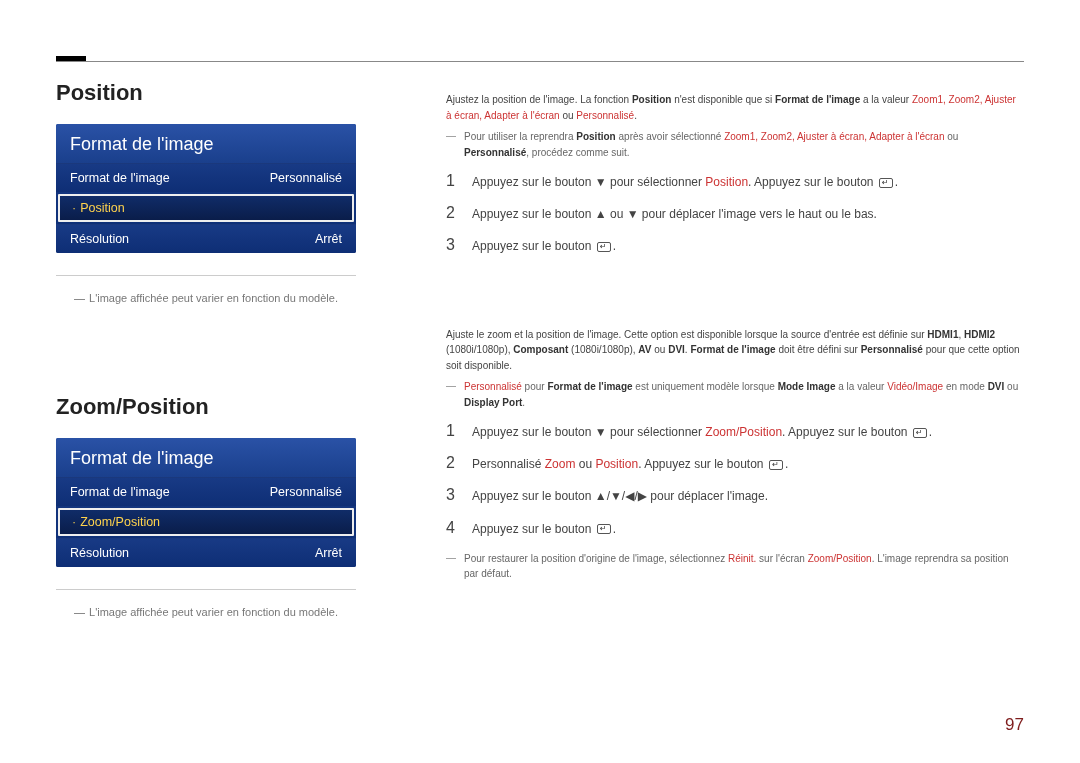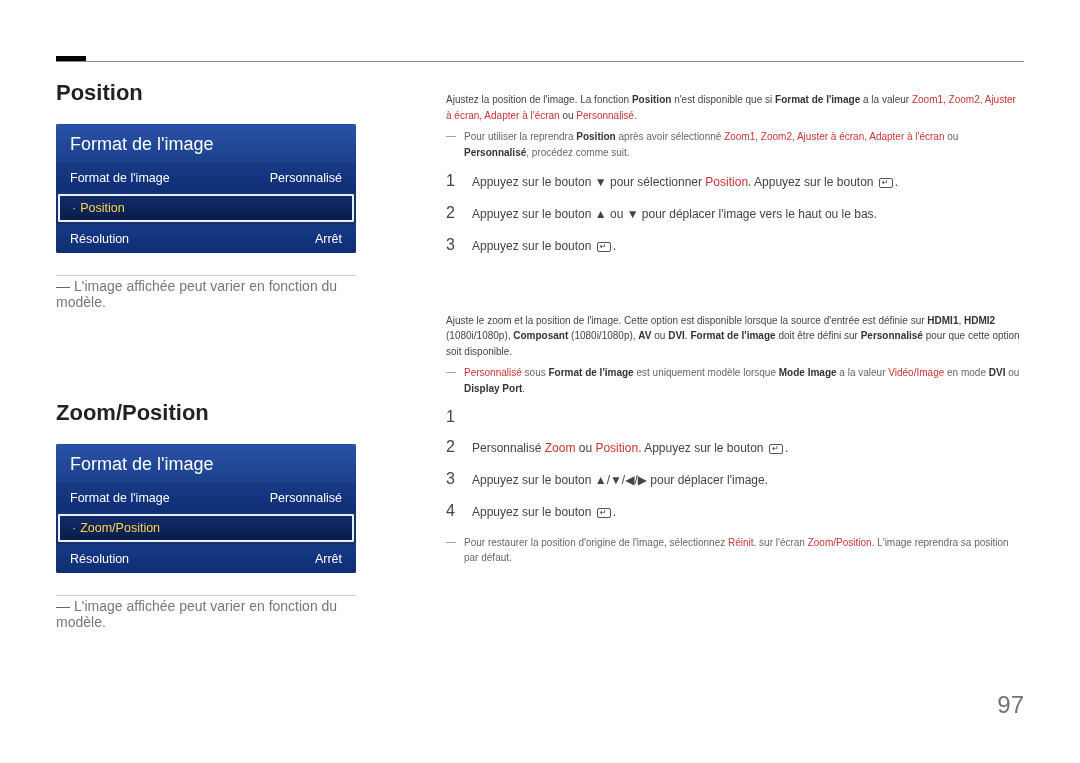--- a/index.html
+++ b/index.html
@@ -78,23 +78,24 @@
     margin: 2px;
     border-radius: 1px;
     color: #ffd34d;
     padding: 5px 12px;
   }
   .menu-row .left { display: flex; align-items: center; gap: 4px; }
   .menu-row .dot { opacity: .9; }
   .note-line {
     border-top: 1px solid #ccc;
     margin-top: 22px;
-    padding-top: 2px;
-    font-size: 14px;
+    padding-top: 16px;
+    font-size: 11px;
     color: #777;
+    text-align: center;
   }
   .note-line .dash { color: #666; margin-right: 4px; }
   
   .rblock { margin-bottom: 30px; }
   .para { font-size: 10px; line-height: 1.55; color: #444; margin-bottom: 6px; }
   .red { color: #c33; font-weight: 500; }
   .bold { font-weight: 600; color: #333; }
   .tip {
     font-size: 10px;
     line-height: 1.55;
@@ -142,23 +143,23 @@
     content: "↵";
     position: absolute;
     font-size: 8px;
     left: 2px;
     top: -2px;
     color: #333;
   }
   .page-number {
     position: absolute;
     right: 56px;
-    bottom: 44px;
-    font-size: 24px;
-    color: #737373;
+    bottom: 28px;
+    font-size: 17px;
+    color: #7f1d1d;
     font-weight: 300;
   }
   .section2-left { margin-top: 90px; }
   .rblock2 { margin-top: 200px; }
 </style>
 </head>
 <body>
 
 <div class="top-marker"></div>
 <div class="top-line"></div>
@@ -241,30 +242,33 @@
         <div class="step-text">Appuyez sur le bouton ▲ ou ▼ pour déplacer l'image vers le haut ou le bas.</div>
       </div>
       <div class="step">
         <div class="step-num">3</div>
         <div class="step-text">
           <span>Appuyez sur le bouton </span><span class="icon-enter"></span><span>.</span>
         </div>
       </div>
     </div>
 
-    <div class="rblock rblock2" style="margin-top:56px;">
+    <div class="rblock rblock2" style="margin-top:70px;">
       <p class="para">
         <span>Ajuste le zoom et la position de l'image. Cette option est disponible lorsque la source d'entrée est définie sur </span><span class="bold">HDMI1</span><span>, </span><span class="bold">HDMI2</span><span> (1080i/1080p), </span><span class="bold">Composant</span><span> (1080i/1080p), </span><span class="bold">AV</span><span> ou </span><span class="bold">DVI</span><span>. </span><span class="bold">Format de l'image</span><span> doit être défini sur </span><span class="bold">Personnalisé</span><span> pour que cette option soit disponible.</span>
       </p>
       <p class="tip">
-        <span class="red">Personnalisé</span><span> sous </span><span class="bold">Format de l'image</span><span> est uniquement modèle lorsque </span><span class="bold">Mode Image</span><span> a la valeur </span><span class="red">Vidéo/Image</span><span> en mode </span><span class="bold">DVI</span><span> ou </span><span class="bold">Display Port</span><span>.</span>
+        <span class="red">Personnalisé</span><span> pour </span><span class="bold">Format de l'image</span><span> est uniquement modèle lorsque </span><span class="bold">Mode Image</span><span> a la valeur </span><span class="red">Vidéo/Image</span><span> en mode </span><span class="bold">DVI</span><span> ou </span><span class="bold">Display Port</span><span>.</span>
       </p>
 
       <div class="step">
         <div class="step-num">1</div>
+        <div class="step-text">
+          <span>Appuyez sur le bouton ▼ pour sélectionner </span><span class="red">Zoom/Position</span><span>. Appuyez sur le bouton </span><span class="icon-enter"></span><span>.</span>
+        </div>
       </div>
       <div class="step">
         <div class="step-num">2</div>
         <div class="step-text">
           <span>Personnalisé </span><span class="red">Zoom</span><span> ou </span><span class="red">Position</span><span>. Appuyez sur le bouton </span><span class="icon-enter"></span><span>.</span>
         </div>
       </div>
       <div class="step">
         <div class="step-num">3</div>
         <div class="step-text">Appuyez sur le bouton ▲/▼/◀/▶ pour déplacer l'image.</div>

